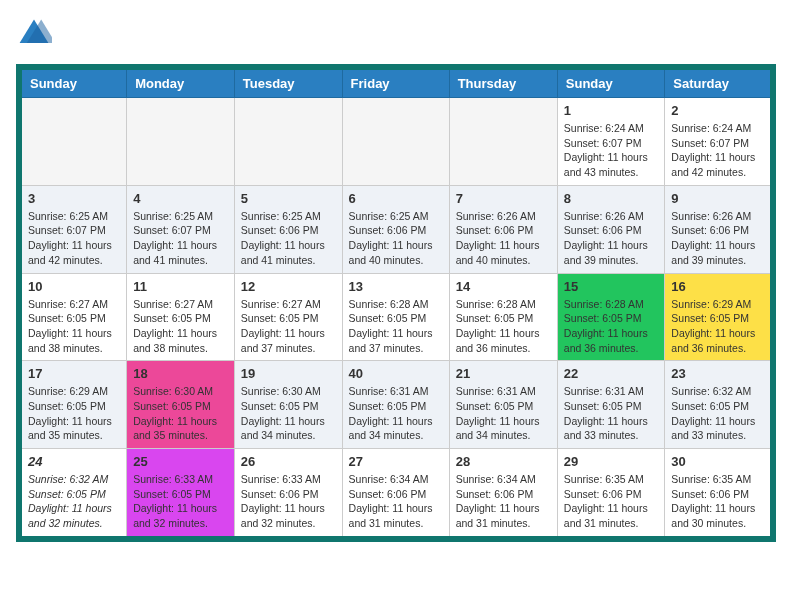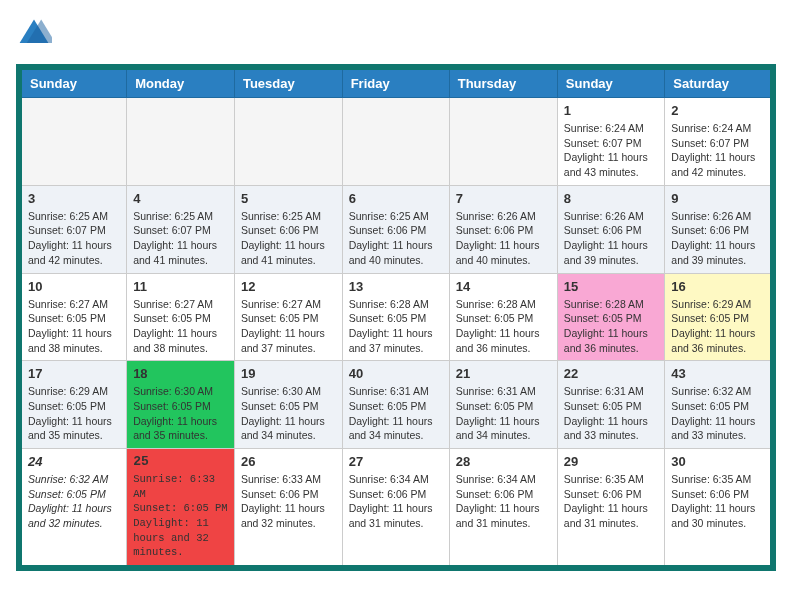--- a/index.html
+++ b/index.html
@@ -215,41 +215,41 @@
           <div class="day-info" style="white-space: pre-line;">Sunrise: 6:28 AM
 Sunset: 6:05 PM
 Daylight: 11 hours and 37 minutes.</div>
         </td>
         <td style="background: rgb(255, 255, 255);">
           <span class="day-num">14</span>
           <div class="day-info" style="white-space: pre-line;">Sunrise: 6:28 AM
 Sunset: 6:05 PM
 Daylight: 11 hours and 36 minutes.</div>
         </td>
-        <td style="background: #f9a8d4;">
+        <td style="background: #22c55e;">
           <span class="day-num">15</span>
           <div class="day-info" style="white-space: pre-line;">Sunrise: 6:28 AM
 Sunset: 6:05 PM
 Daylight: 11 hours and 36 minutes.</div>
         </td>
-        <td style="background: #fef9c3;">
+        <td style="background: #fde047;">
           <span class="day-num">16</span>
           <div class="day-info" style="white-space: pre-line;">Sunrise: 6:29 AM
 Sunset: 6:05 PM
 Daylight: 11 hours and 36 minutes.</div>
         </td>
       </tr>
       <tr>
         <td style="background: rgb(238, 242, 247);">
           <span class="day-num">17</span>
           <div class="day-info" style="white-space: pre-line;">Sunrise: 6:29 AM
 Sunset: 6:05 PM
 Daylight: 11 hours and 35 minutes.</div>
         </td>
-        <td style="background: #22c55e;">
+        <td style="background: #ec4899;">
           <span class="day-num">18</span>
           <div class="day-info" style="white-space: pre-line;">Sunrise: 6:30 AM
 Sunset: 6:05 PM
 Daylight: 11 hours and 35 minutes.</div>
         </td>
         <td style="background: rgb(238, 242, 247);">
           <span class="day-num">19</span>
           <div class="day-info" style="white-space: pre-line;">Sunrise: 6:30 AM
 Sunset: 6:05 PM
 Daylight: 11 hours and 34 minutes.</div>
@@ -266,34 +266,34 @@
 Sunset: 6:05 PM
 Daylight: 11 hours and 34 minutes.</div>
         </td>
         <td style="background: rgb(238, 242, 247);">
           <span class="day-num">22</span>
           <div class="day-info" style="white-space: pre-line;">Sunrise: 6:31 AM
 Sunset: 6:05 PM
 Daylight: 11 hours and 33 minutes.</div>
         </td>
         <td style="background: rgb(238, 242, 247);">
-          <span class="day-num">43</span>
+          <span class="day-num">23</span>
           <div class="day-info" style="white-space: pre-line;">Sunrise: 6:32 AM
 Sunset: 6:05 PM
 Daylight: 11 hours and 33 minutes.</div>
         </td>
       </tr>
       <tr>
         <td style="background: rgb(255, 255, 255); font-style: italic;">
           <span class="day-num">24</span>
           <div class="day-info" style="white-space: pre-line;">Sunrise: 6:32 AM
 Sunset: 6:05 PM
 Daylight: 11 hours and 32 minutes.</div>
         </td>
-        <td style="background: #ef4444; font-family: Liberation Mono, monospace;">
+        <td style="background: #d946ef;">
           <span class="day-num">25</span>
           <div class="day-info" style="white-space: pre-line;">Sunrise: 6:33 AM
 Sunset: 6:05 PM
 Daylight: 11 hours and 32 minutes.</div>
         </td>
         <td style="background: rgb(255, 255, 255);">
           <span class="day-num">26</span>
           <div class="day-info" style="white-space: pre-line;">Sunrise: 6:33 AM
 Sunset: 6:06 PM
 Daylight: 11 hours and 32 minutes.</div>

